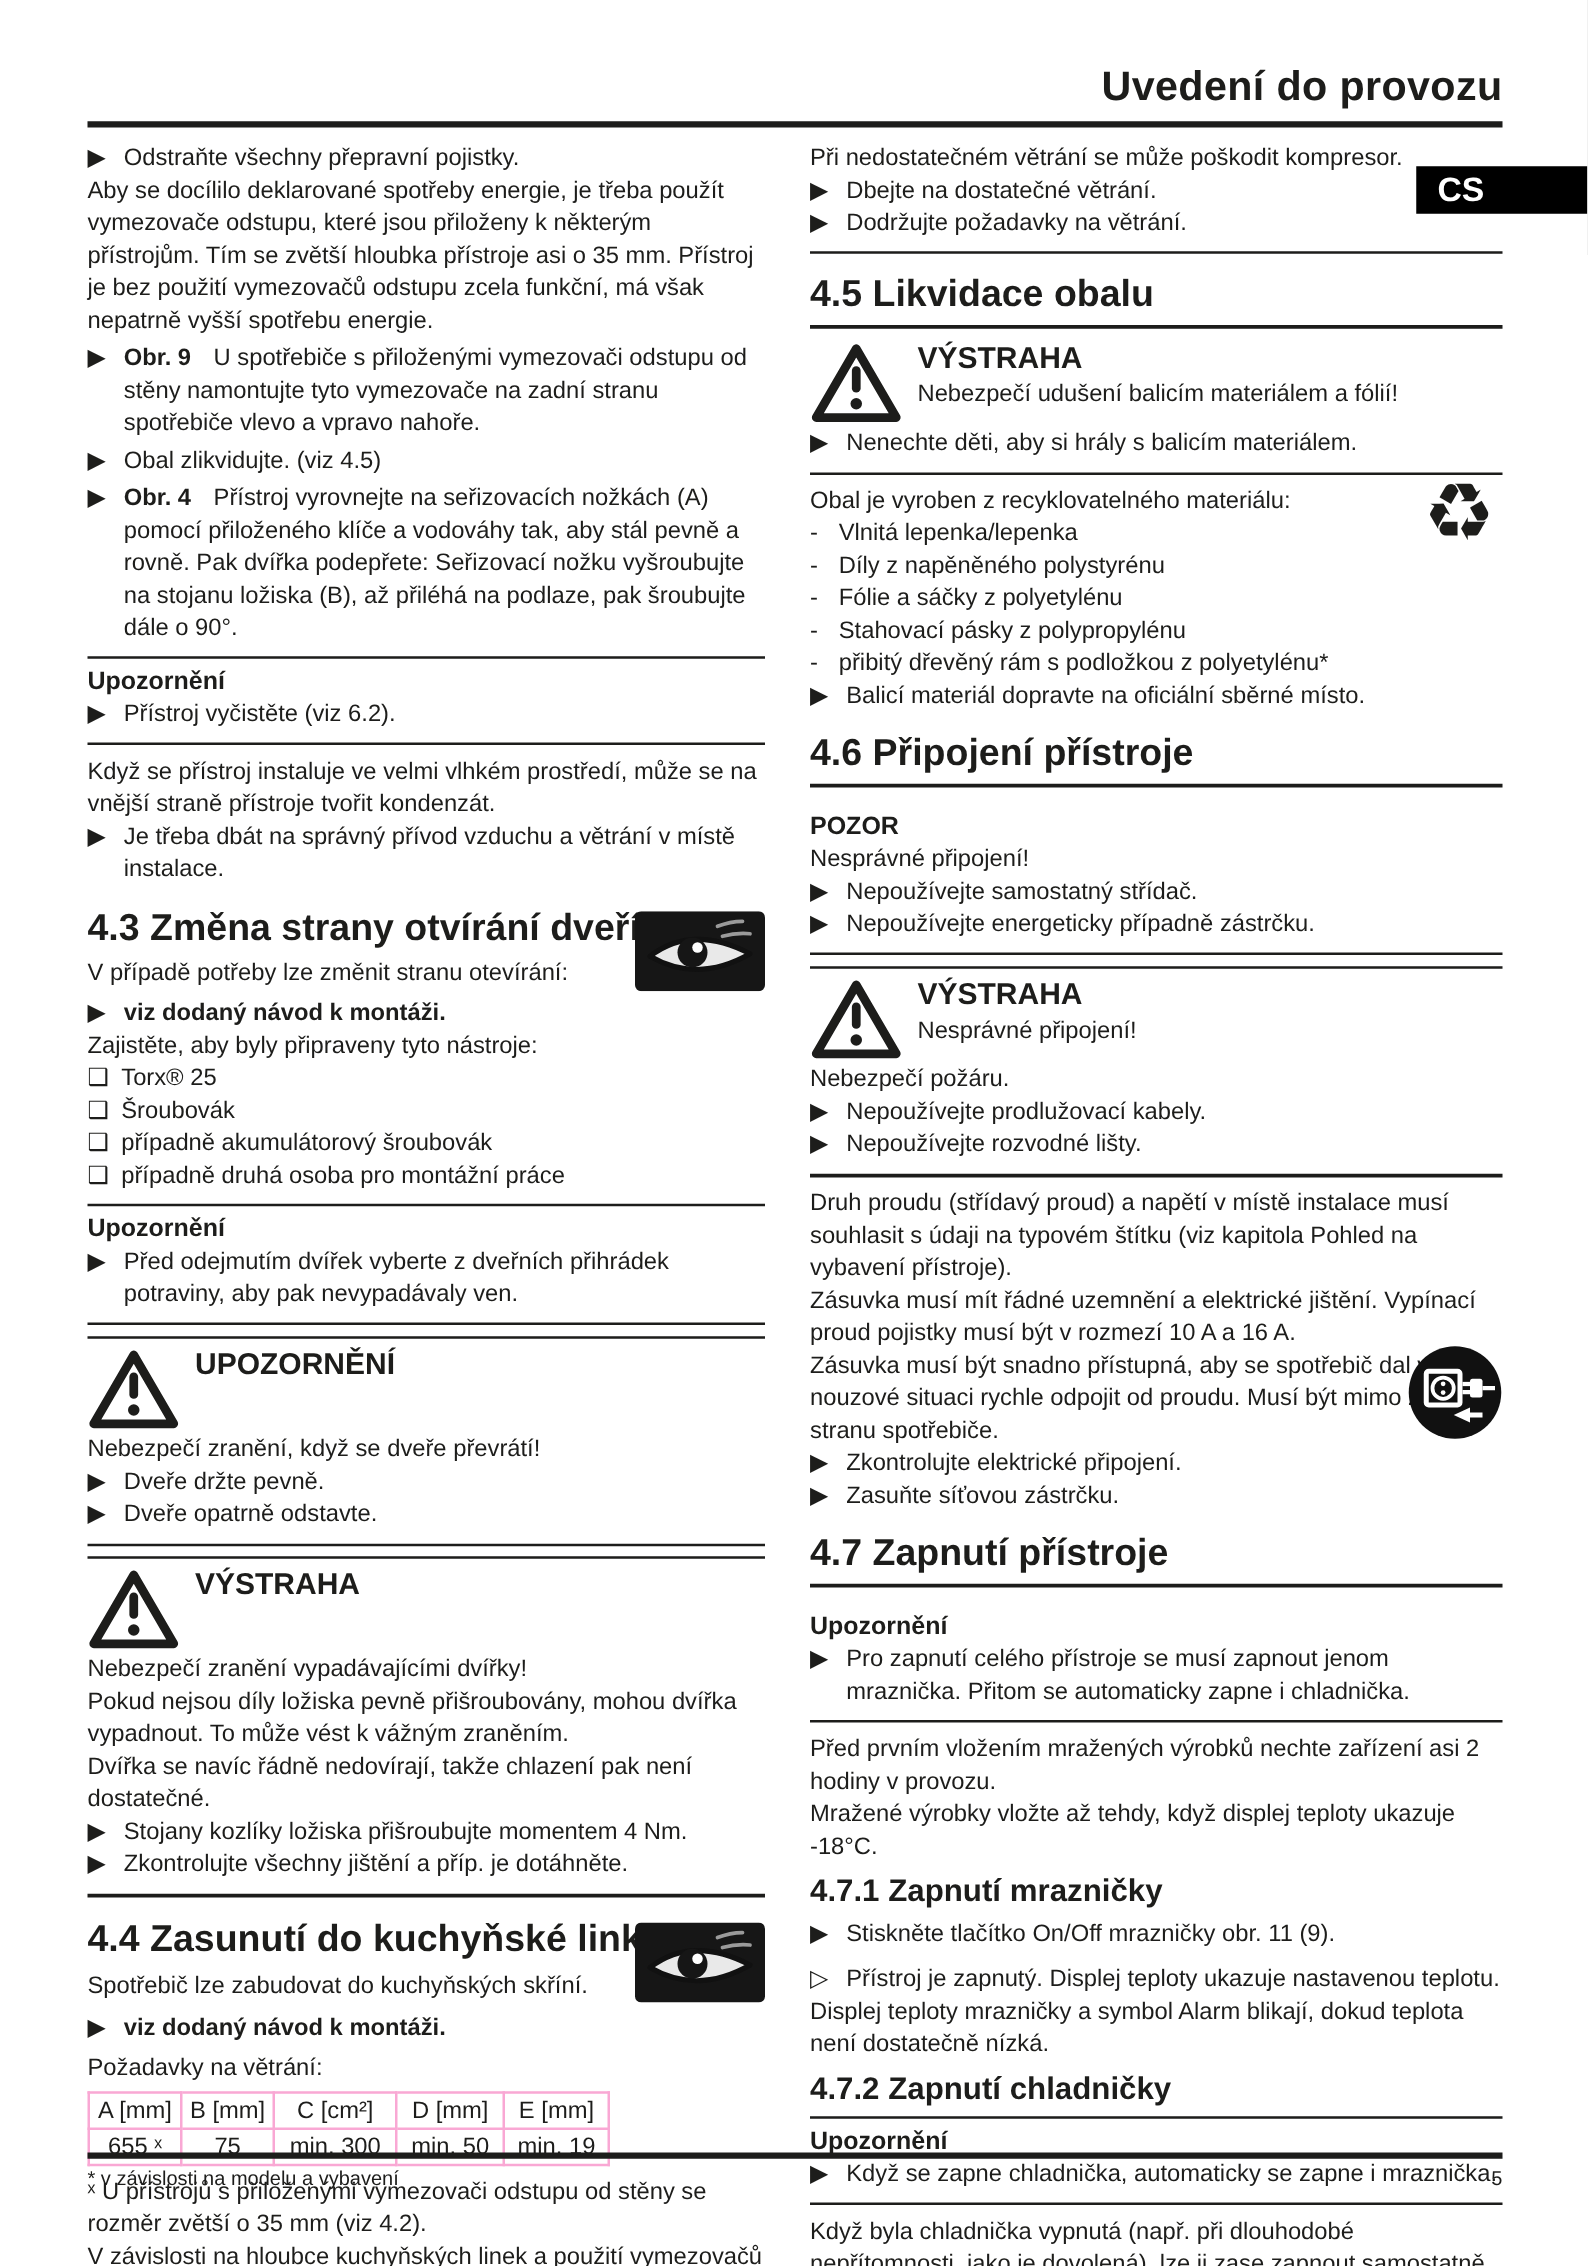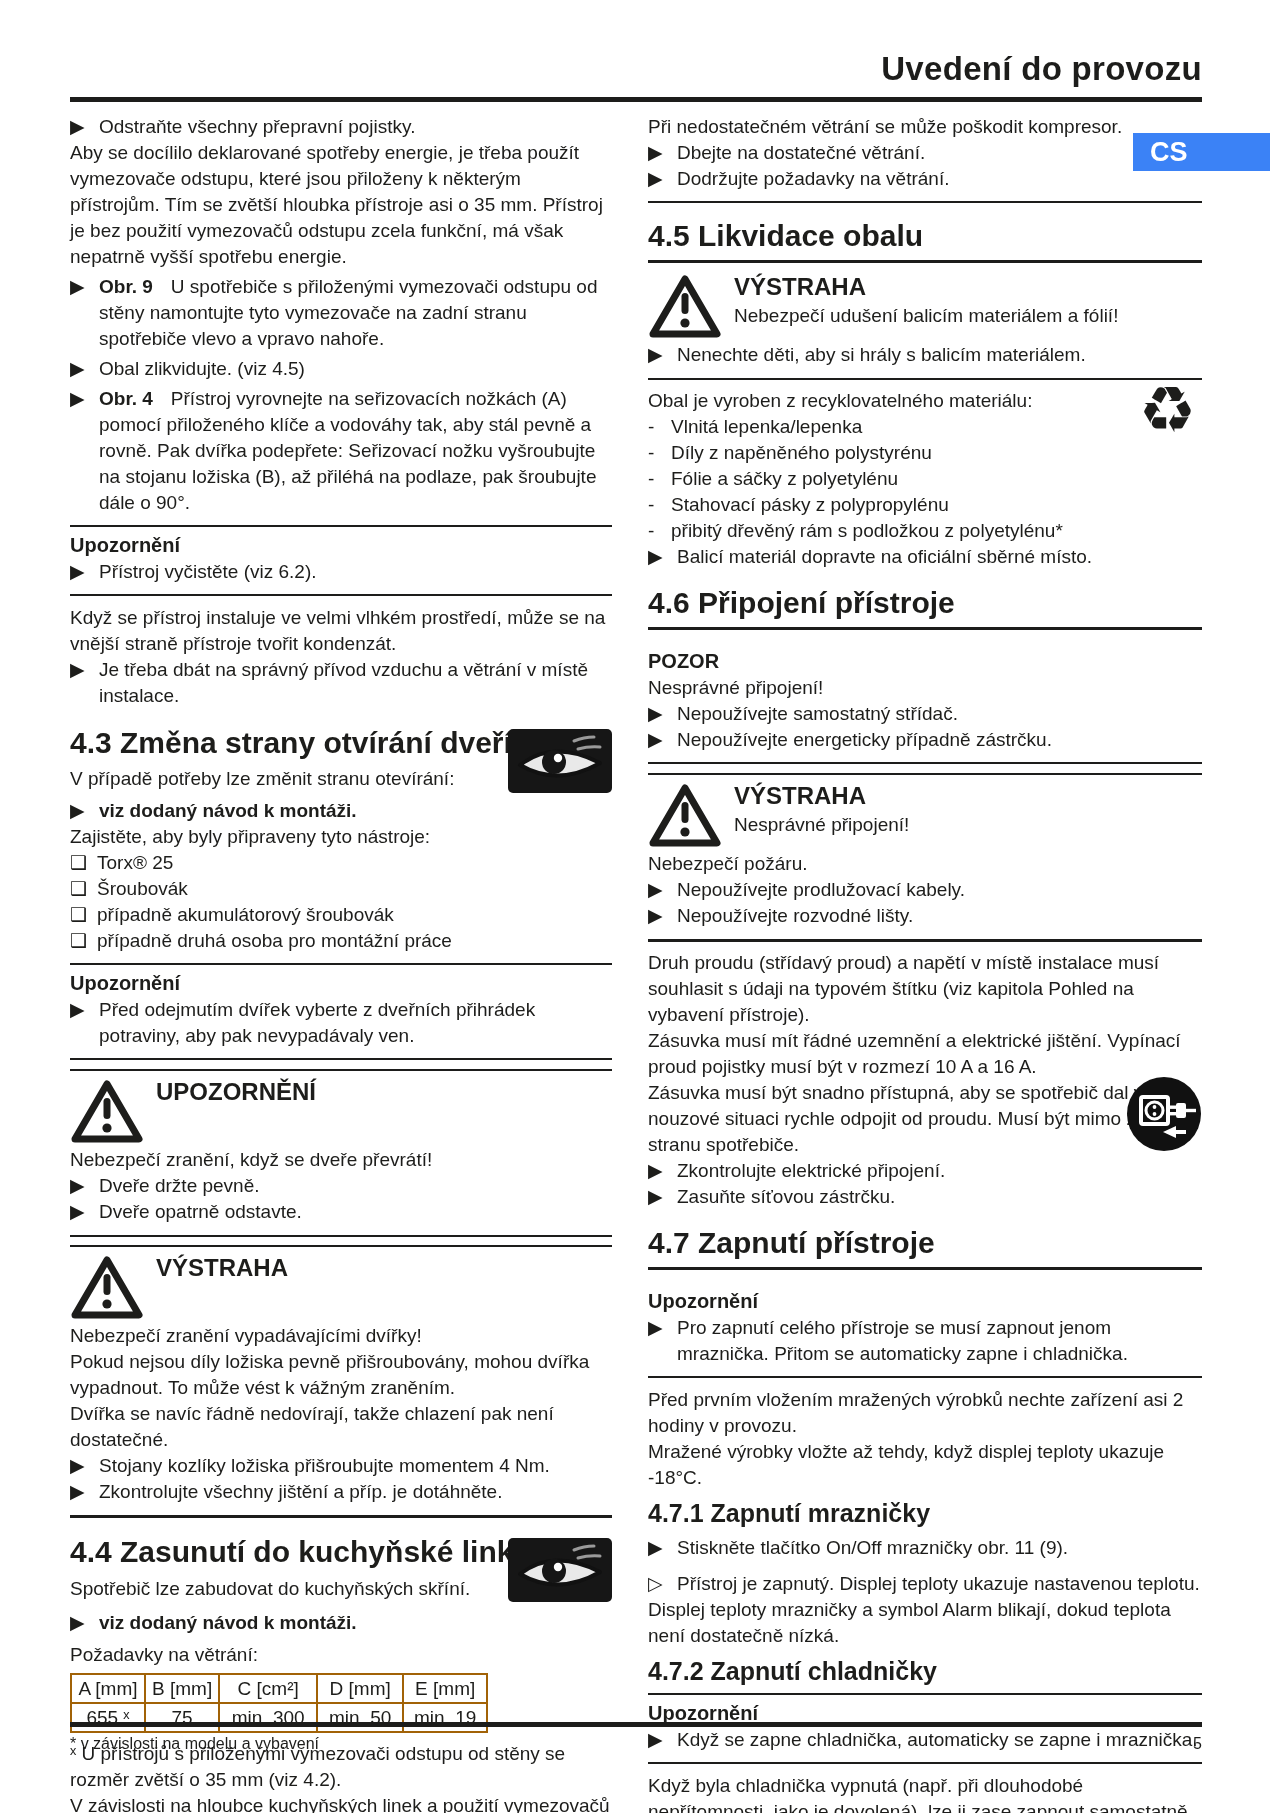--- a/index.html
+++ b/index.html
@@ -1,21 +1,21 @@
 <!DOCTYPE html>
 <html><head>
 <meta charset="utf-8">
 <style>
   html,body{margin:0;padding:0;background:#e8e8e8}
   .page{width:1270px;height:1813px;position:relative;background:#ffffff;
         font-family:"Liberation Sans",sans-serif;color:#1d1d1b;overflow:hidden}
   .content{position:absolute;left:70px;top:50px;width:1132px}
   .page-title{font-size:33px;font-weight:700;text-align:right;margin:0 0 9px;letter-spacing:.3px}
   .header-rule{border-top:5px solid #1d1d1b;height:0}
-  .lang-badge{position:absolute;top:133px;right:0;width:137px;height:38px;background:#3b82f6;
+  .lang-badge{position:absolute;top:133px;right:0;width:137px;height:38px;background:#000000;
               color:#fff;font-weight:700;font-size:27px;line-height:38px;padding-left:17px;box-sizing:border-box}
   .cols{display:flex;gap:36px;padding-top:12px}
   .col-left{width:542px;flex:none}
   .col-right{width:554px;flex:none}
   p{margin:0;font-size:19px;line-height:26px}
   .li{display:flex;font-size:19px;line-height:26px}
   .li .mk{flex:none;width:29px}
   .li.check .mk{width:27px}
   .li.dash .mk{width:23px}
   .li .tx{flex:1}
@@ -33,21 +33,21 @@
   .warn-label{font-size:24px;font-weight:700;line-height:28px;padding-bottom:2px}
   .warn-col{display:flex;flex-direction:column;justify-content:flex-end;padding-bottom:0}
   .warn-col p{line-height:26px}
   h2.sec{font-size:30px;font-weight:700;margin:15px 0 5px;line-height:37px}
   h2.sec.ruled{border-bottom:3px solid #1d1d1b;padding-bottom:6px;margin:14px 0 8px}
   h3.subsec{font-size:25px;font-weight:700;margin:8px 0 7px;line-height:29px}
   .sec-wrap{position:relative}
   .eye-badge{position:absolute;right:0;top:5px}
   .intro-block{border-bottom:2px solid #1d1d1b;padding-bottom:9px}
   .vtable{border-collapse:collapse;margin:5px 0 8px}
-  .vtable th,.vtable td{border:2px solid #a16207;font-size:19px;font-weight:400;
+  .vtable th,.vtable td{border:2px solid #f9a8d4;font-size:19px;font-weight:400;
                         text-align:center;padding:2px 6px;height:29px;box-sizing:border-box}
   .vtable th:nth-child(1),.vtable td:nth-child(1){min-width:74px}
   .vtable th:nth-child(2),.vtable td:nth-child(2){min-width:74px}
   .vtable th:nth-child(3),.vtable td:nth-child(3){min-width:98px}
   .vtable th:nth-child(4),.vtable td:nth-child(4){min-width:86px}
   .vtable th:nth-child(5),.vtable td:nth-child(5){min-width:84px}
   .rel{position:relative}
   .recycle-glyph{position:absolute;right:6px;top:-10px;font-size:64px;line-height:1;color:#1d1d1b}
   .unplug-badge{position:absolute;right:0;top:-4px}
   .footer{position:absolute;left:70px;right:68px;top:1722px;border-top:5px solid #1d1d1b;

